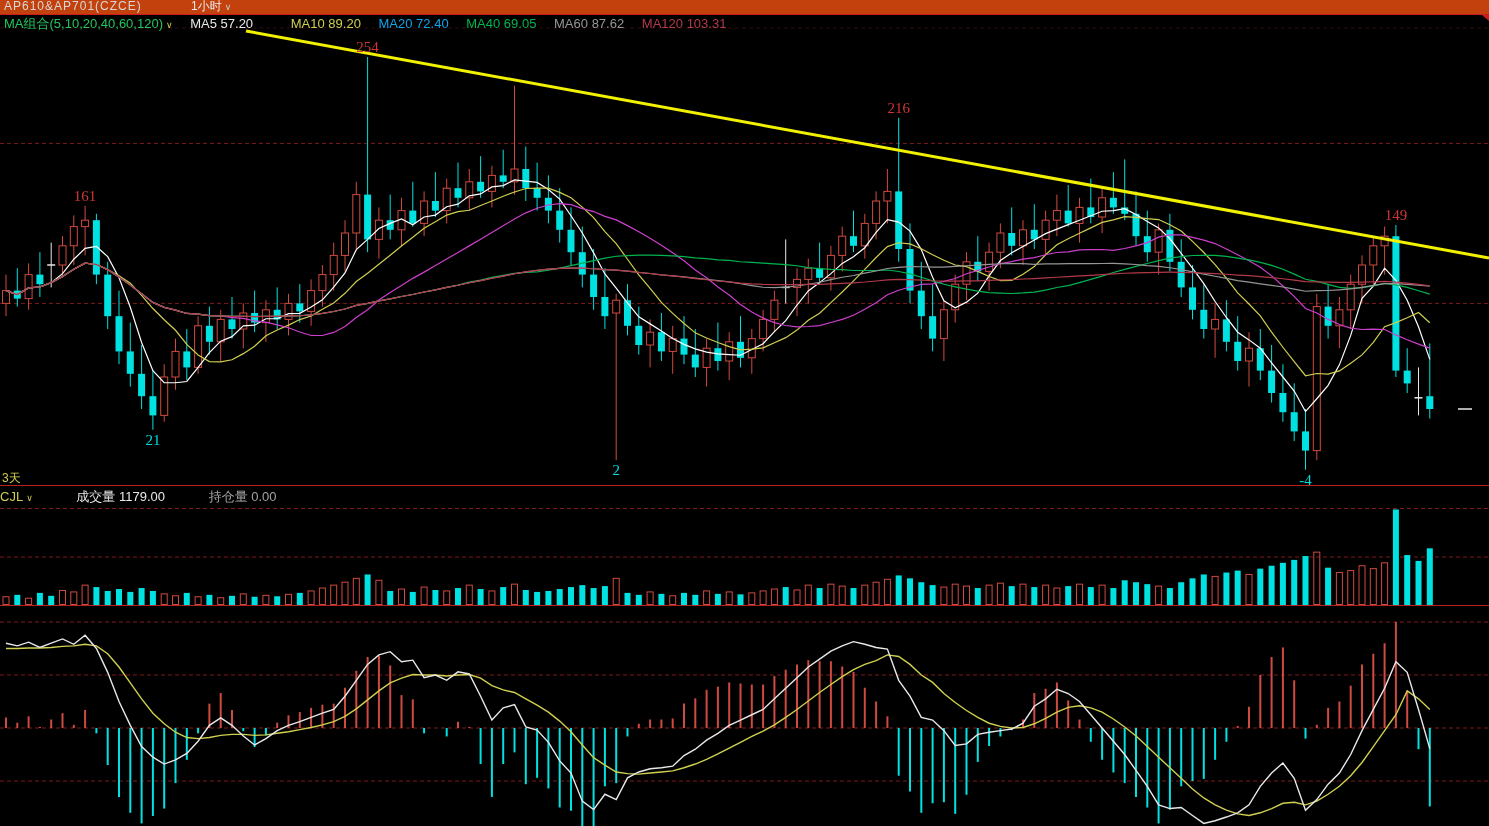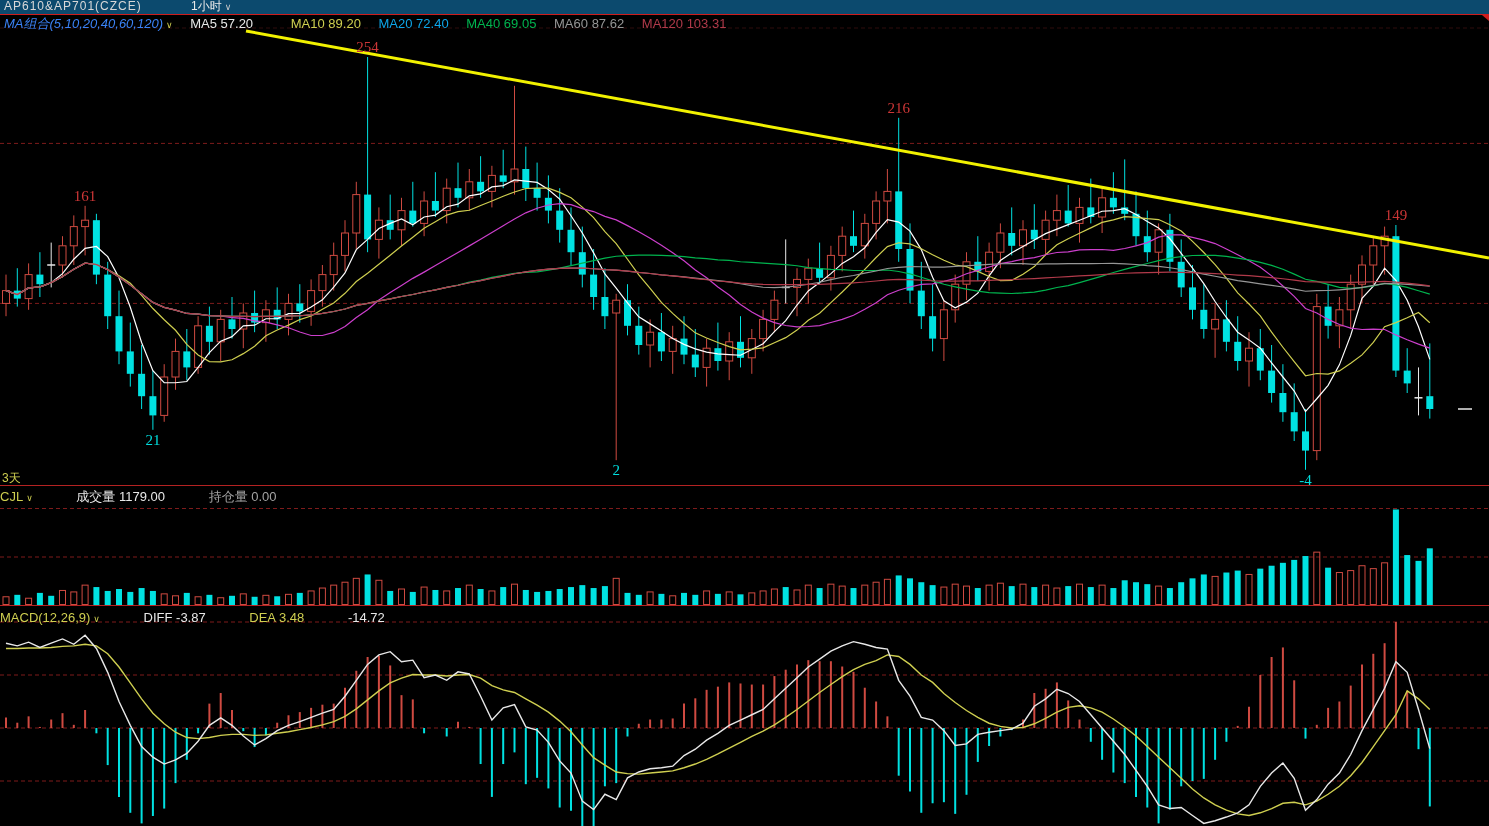--- a/index.html
+++ b/index.html
@@ -1,19 +1,19 @@
 <!DOCTYPE html>
 <html><head>
 <meta charset="utf-8">
 <style>
   html,body{margin:0;padding:0;background:#000;}
   .screen{position:relative;width:1489px;height:826px;background:#000;overflow:hidden;
           font-family:"Liberation Sans",sans-serif;}
   .titlebar{position:absolute;left:0;top:0;width:100%;height:14px;z-index:5;
-            border-bottom:1px solid #cf1d1d;background:#0c4a6e;color:#d8d8d8;
+            border-bottom:1px solid #cf1d1d;background:#c2410c;color:#d8d8d8;
             font-size:12px;line-height:13px;white-space:nowrap;}
   .titlebar .sym{margin-left:4px;letter-spacing:1px;}
   .titlebar .tf{margin-left:46px;color:#eaeaea;cursor:default;}
   .caret{font-size:9px;color:#cfcf50;margin-left:3px;}
   .caret.white{color:#cccccc;}
   .corner-tri{position:absolute;right:0;top:15px;width:0;height:0;z-index:6;
               border-top:6px solid #cf1d1d;border-left:7px solid transparent;}
   .ma-row{position:absolute;left:0;top:16px;width:100%;height:15px;z-index:5;
           font-size:13px;line-height:15px;white-space:nowrap;}
   .ma-row .itm{margin-right:14px;}
@@ -29,21 +29,21 @@
 
 <div class="screen">
 
   <div class="titlebar">
     <span class="sym">AP610&amp;AP701(CZCE)</span>
     <span class="tf"><span>1小时</span><span class="caret white">∨</span></span>
   </div>
   <div class="corner-tri"></div>
 
   <div class="ma-row">
-    <span class="itm" style="margin-left:4px;"><span style="color: #3b82f6; font-style: italic;">MA组合(5,10,20,40,60,120)</span><span class="caret">∨</span></span>
+    <span class="itm" style="margin-left:4px;"><span style="color: #22c55e;">MA组合(5,10,20,40,60,120)</span><span class="caret">∨</span></span>
     <span class="itm" style="color: rgb(232, 232, 232);"><span>MA5</span> <span>57.20</span></span>
     <span class="itm" style="color: rgb(207, 207, 80); padding-left: 20px;"><span>MA10</span> <span>89.20</span></span>
     <span class="itm" style="color: #0ea5e9;"><span>MA20</span> <span>72.40</span></span>
     <span class="itm" style="color: rgb(0, 180, 78); text-align: right;"><span>MA40</span> <span>69.05</span></span>
     <span class="itm" style="color: rgb(150, 150, 150);"><span>MA60</span> <span>87.62</span></span>
     <span class="itm" style="color: rgb(177, 58, 74);"><span>MA120</span> <span>103.31</span></span>
   </div>
 
   <svg id="chart" width="1489" height="826">
       <line x1="0" y1="28" x2="1489" y2="28" stroke="#2e0d0d" stroke-width="1" stroke-dasharray="4 3"></line>
@@ -584,20 +584,14 @@
       <text x="2" y="482" fill="#cfcf50" font-size="12" font-family="&quot;Liberation Sans&quot;,sans-serif">3天</text>
       <line x1="1458" y1="409" x2="1472" y2="409" stroke="#e8e8e8" stroke-width="1.5"></line>
     </svg>
 
   <div class="panel-row vol-row">
     <span class="fld" style="margin-left:0px;"><span style="color: rgb(207, 207, 80);">CJL</span><span class="caret">∨</span></span>
     <span class="fld" style="color: rgb(232, 232, 232);"><span>成交量</span> <span>1179.00</span></span>
     <span class="fld" style="color: #a3a3a3;"><span>持仓量</span> <span>0.00</span></span>
   </div>
 
-  <div class="panel-row macd-row">
-    <span class="fld" style="margin-left:0px;"><span style="color: rgb(207, 207, 80);">MACD(12,26,9)</span><span class="caret">∨</span></span>
-    <span class="fld" style="color: rgb(232, 232, 232);"><span>DIFF</span> <span>-3.87</span></span>
-    <span class="fld" style="color: rgb(207, 207, 80);"><span>DEA</span> <span>3.48</span></span>
-    <span class="fld" style="color: rgb(232, 232, 232);"><span>-14.72</span></span>
-  </div>
 
 </div>
 
 </body></html>

